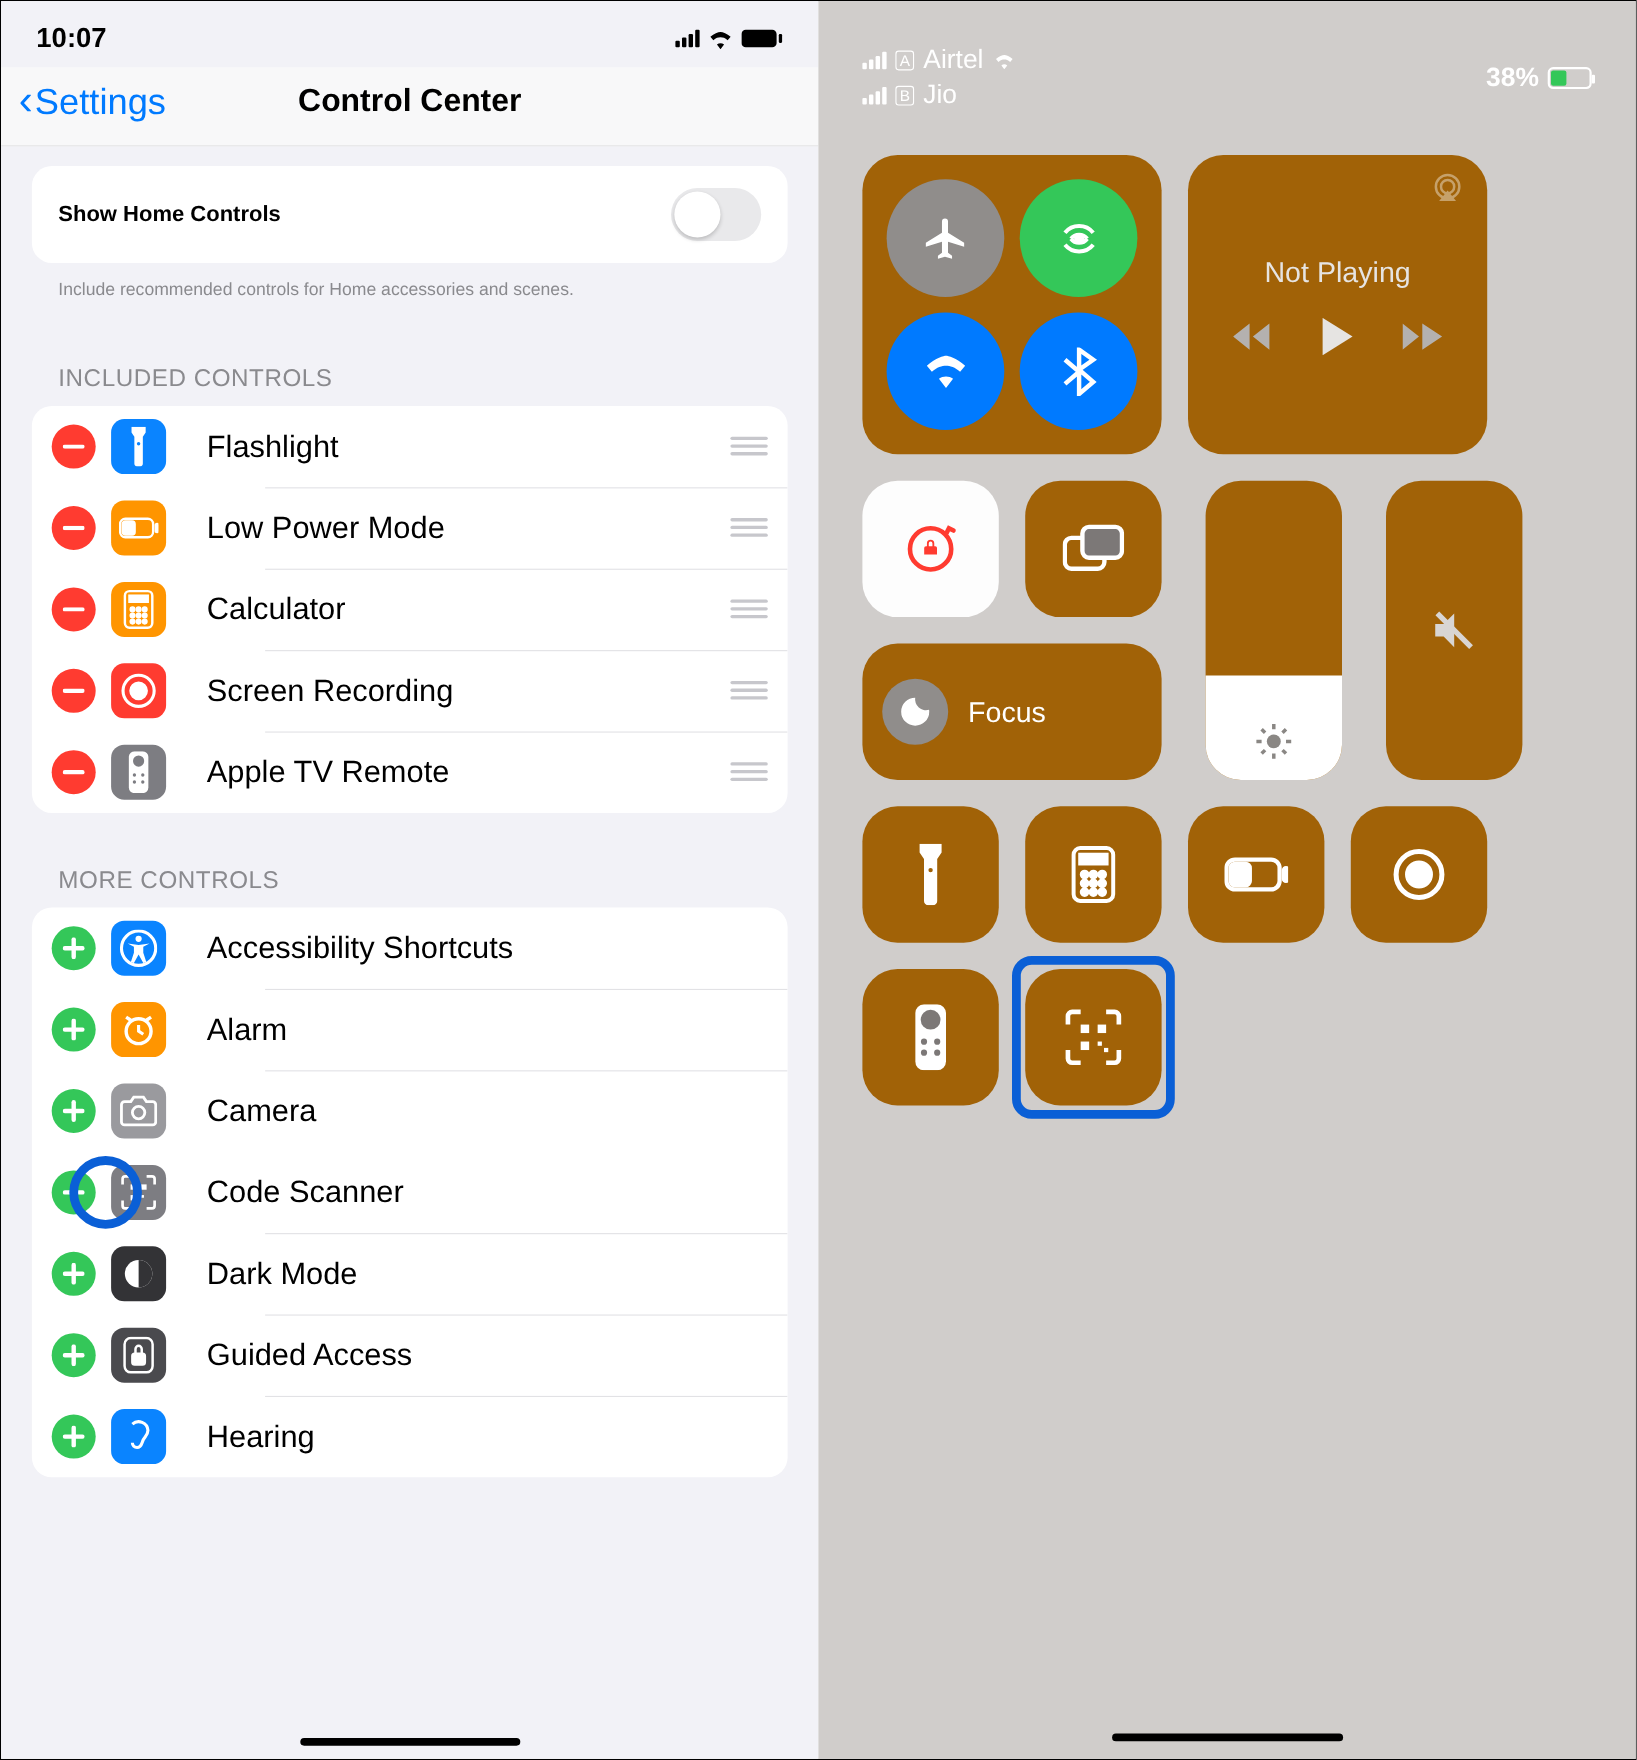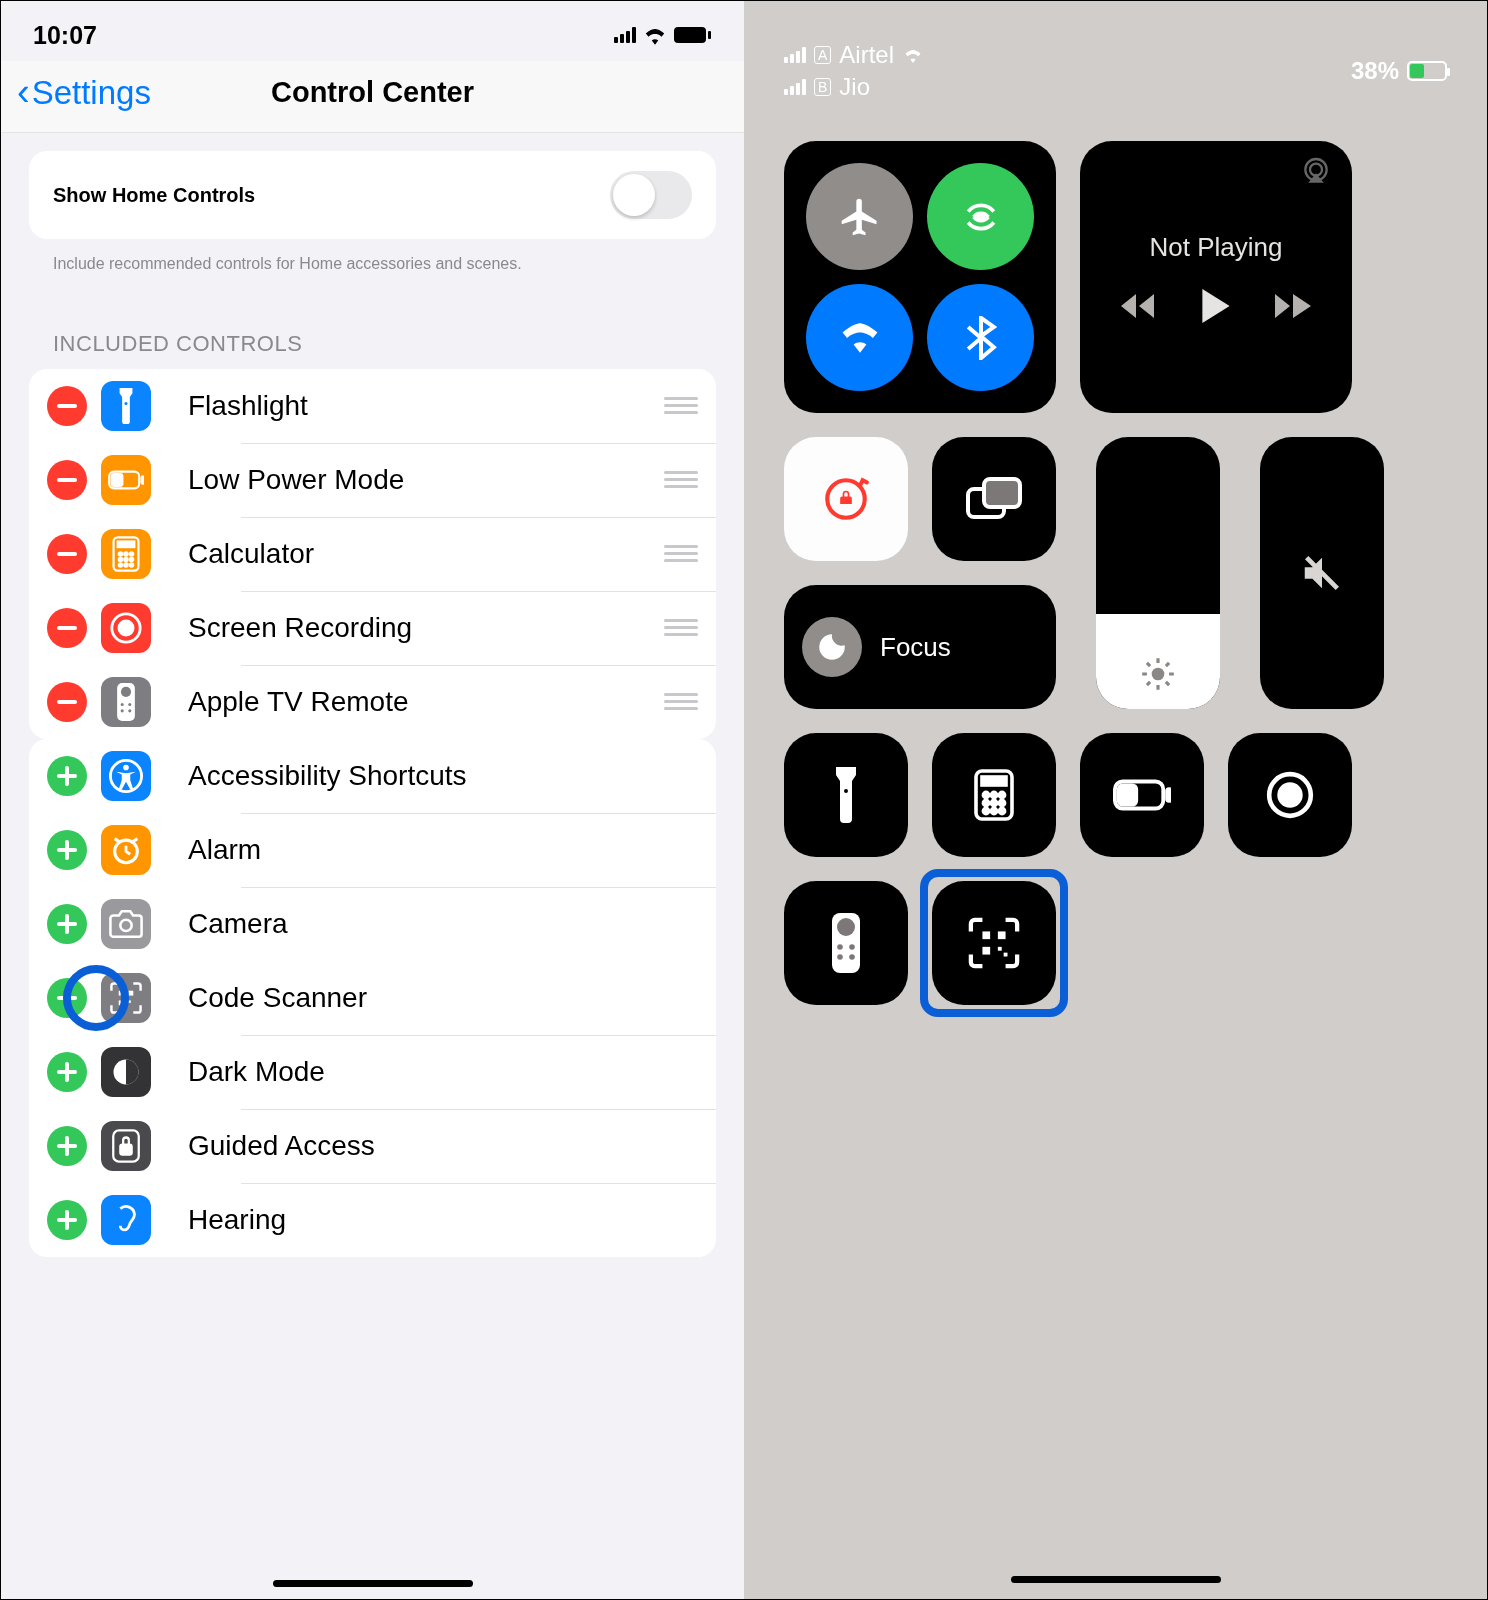--- a/index.html
+++ b/index.html
@@ -48,21 +48,21 @@
   .cc-status { display: flex; justify-content: space-between; padding: 40px 40px 10px; color: #fff; font-size: 24px; }
   .cc-status-left { display: flex; flex-direction: column; gap: 4px; }
   .cc-sig-row { display: flex; align-items: center; gap: 8px; }
   .cc-status-right { display: flex; align-items: center; gap: 8px; font-weight: bold; }
   .batt-pill { width: 40px; height: 20px; border: 2px solid #fff; border-radius: 5px; position: relative; display:inline-block;}
   .batt-pill-fill { position:absolute; left:1px; top:1px; bottom:1px; width:40%; background:#34c759; border-radius:2px;}
   .batt-pill::after{content:"";position:absolute;right:-5px;top:5px;width:3px;height:8px;background:#fff;border-radius:1px;}
 
   .cc-body { padding: 30px 40px; }
   .cc-row1 { display: flex; gap: 24px; margin-bottom: 24px; }
-  .tile { background: #000000; border-radius: 32px; }
+  .tile { background: #a16207; border-radius: 32px; }
   .tile-conn { width: 272px; height: 272px; padding: 22px; display: grid; grid-template-columns: 1fr 1fr; grid-template-rows: 1fr 1fr; gap: 14px; }
   .circle-btn { border-radius: 50%; display: flex; align-items: center; justify-content: center; }
   .c-gray { background: #908d8b; }
   .c-green { background: #34c759; }
   .c-blue { background: #007aff; }
   .tile-media { width: 272px; height: 272px; position: relative; display:flex; flex-direction:column; align-items:center; justify-content:center; color:#e6e4e2; }
   .airplay-icon { position: absolute; top: 16px; right: 20px; opacity: 0.4; }
   .media-label { font-size: 26px; margin-bottom: 26px; }
   .media-controls { display: flex; gap: 44px; align-items:center;}
 
@@ -233,20 +233,21 @@
           </div>
           <div class="row-label">Apple TV Remote</div>
           <div class="drag">
             <div class="drag-line"></div>
             <div class="drag-line"></div>
             <div class="drag-line"></div>
           </div>
         </div>
       </div>
 
+    <div class="section-header">MORE CONTROLS</div>
     <div class="list-card" id="more-list">
         <div class="row">
           <div class="action-btn action-add">
             <svg width="20" height="20" viewBox="0 0 20 20">
               <rect x="8" width="4" height="20" rx="2" fill="#fff"></rect>
               <rect y="8" width="20" height="4" rx="2" fill="#fff"></rect>
             </svg>
           </div>
           <div class="app-icon" style="background: rgb(10, 132, 255);">
             <svg width="34" height="34" viewBox="0 0 24 24" fill="#fff">

